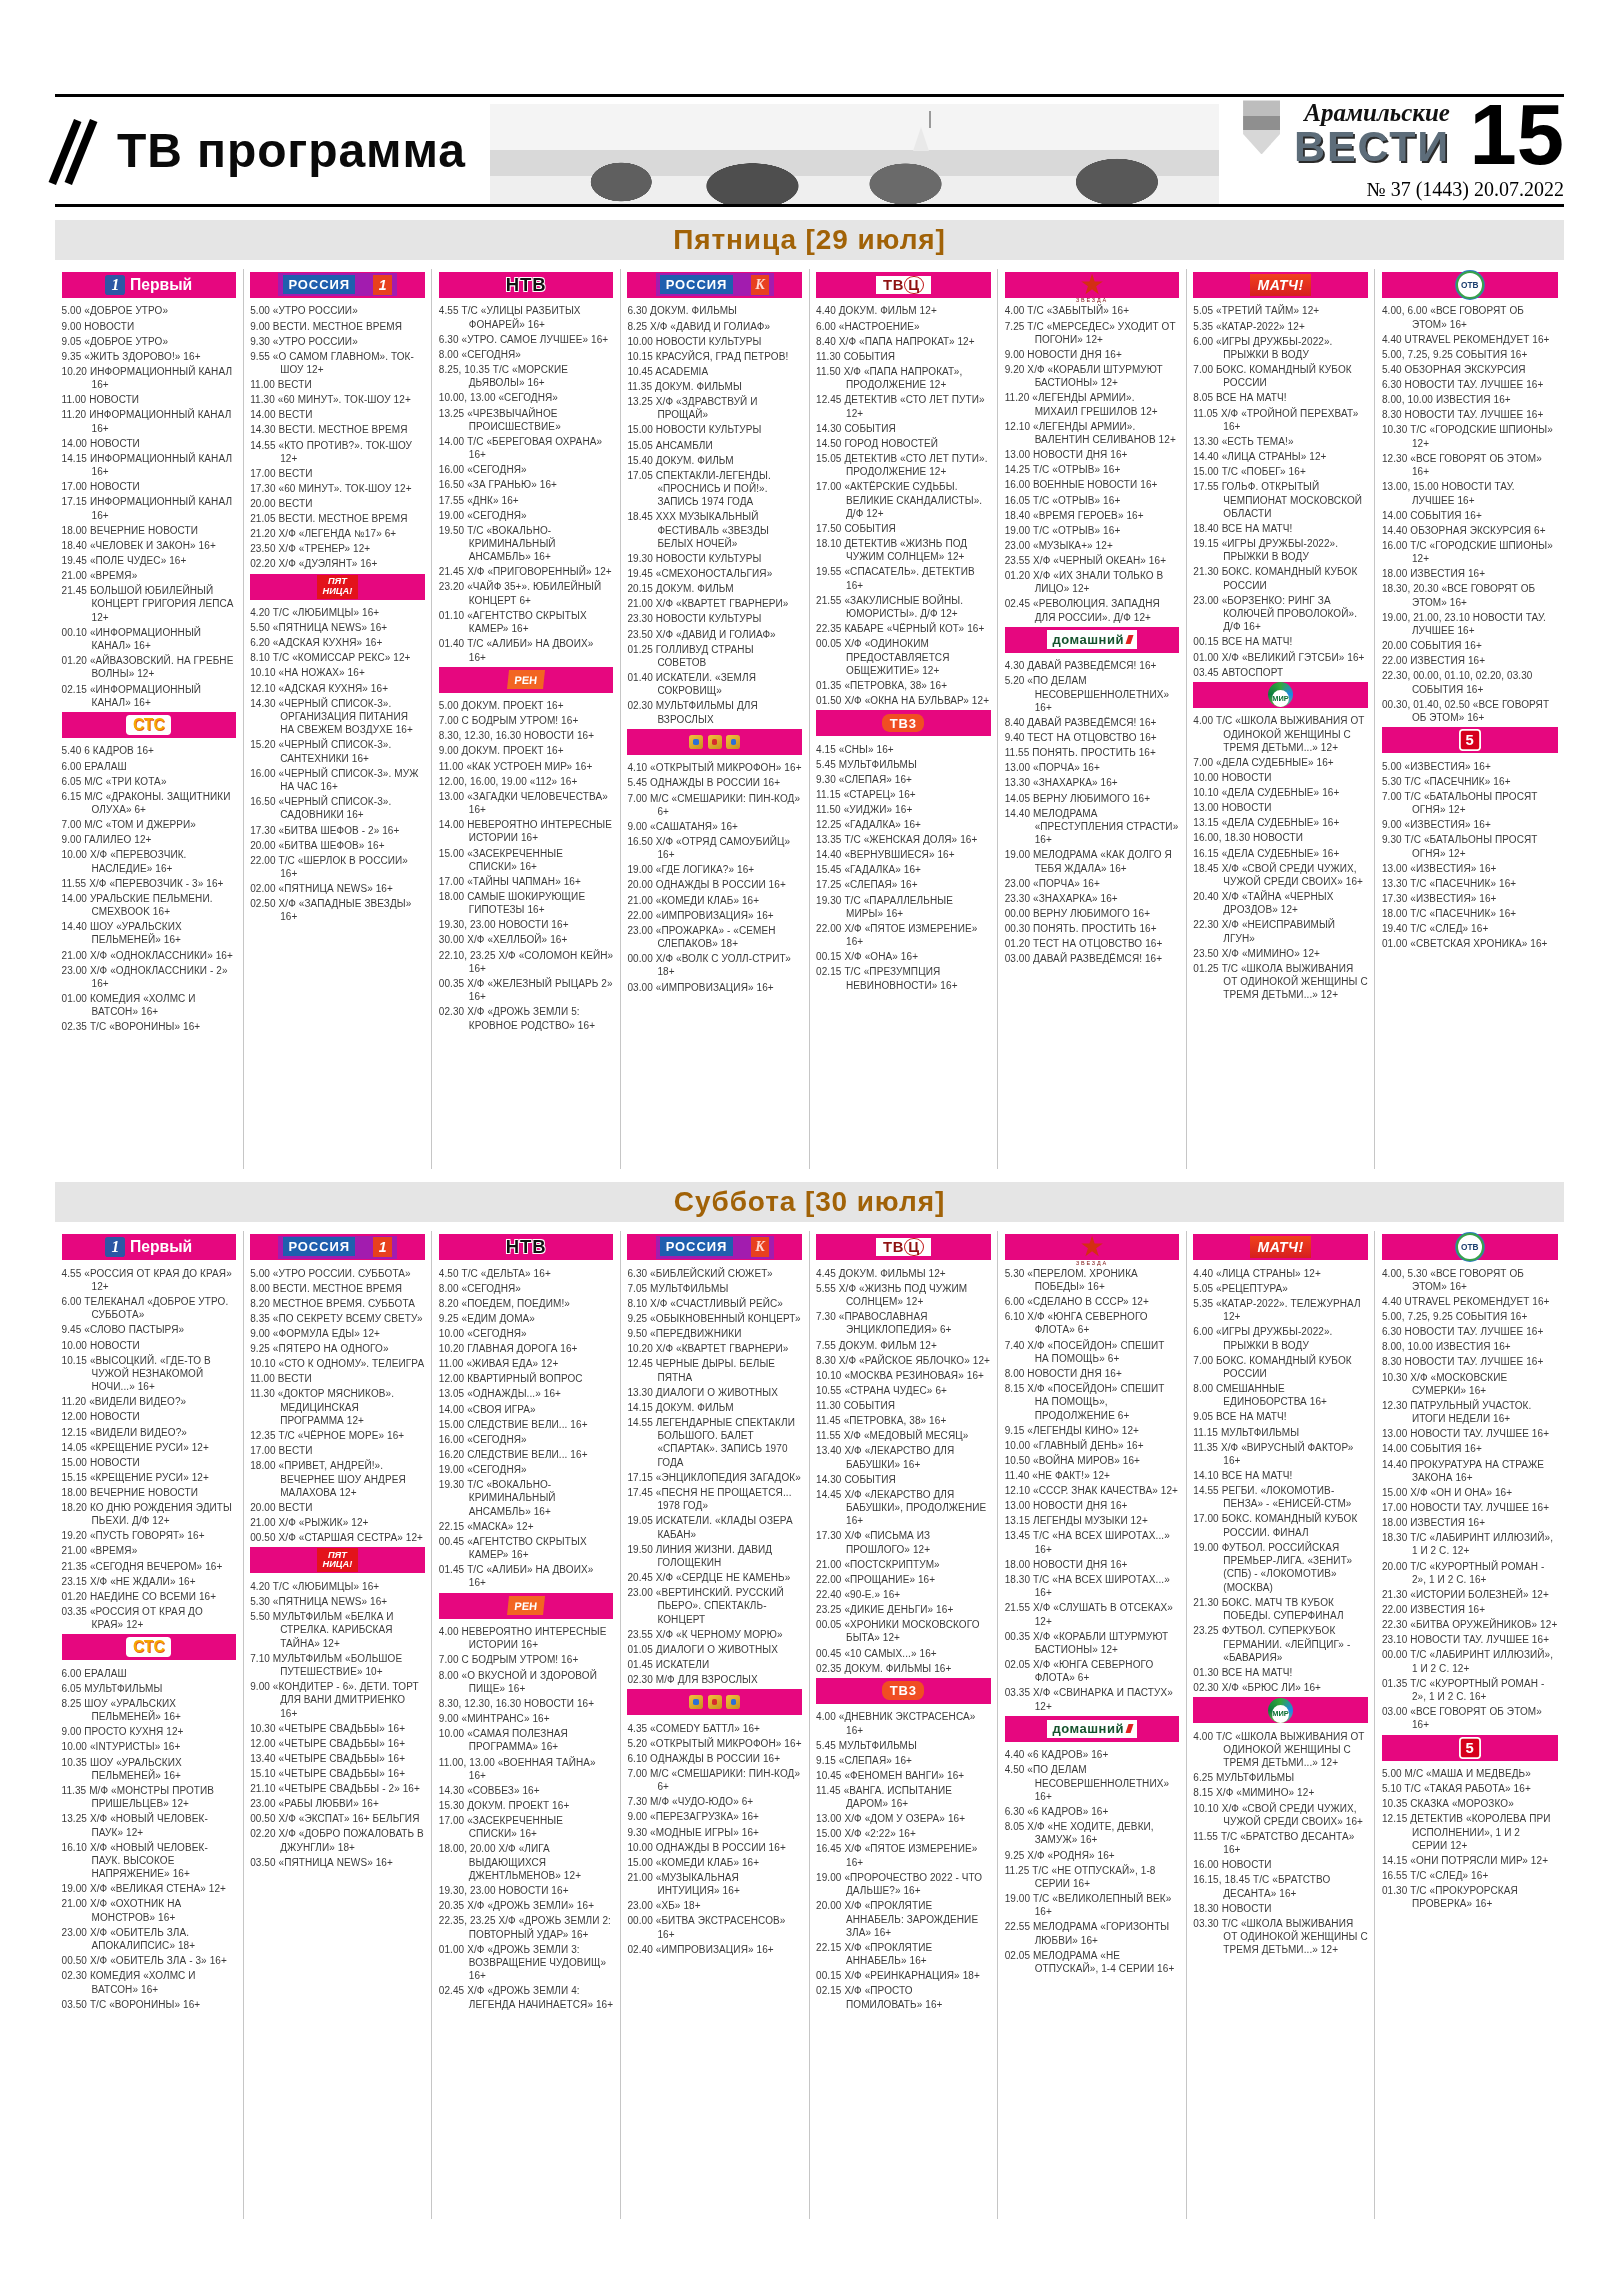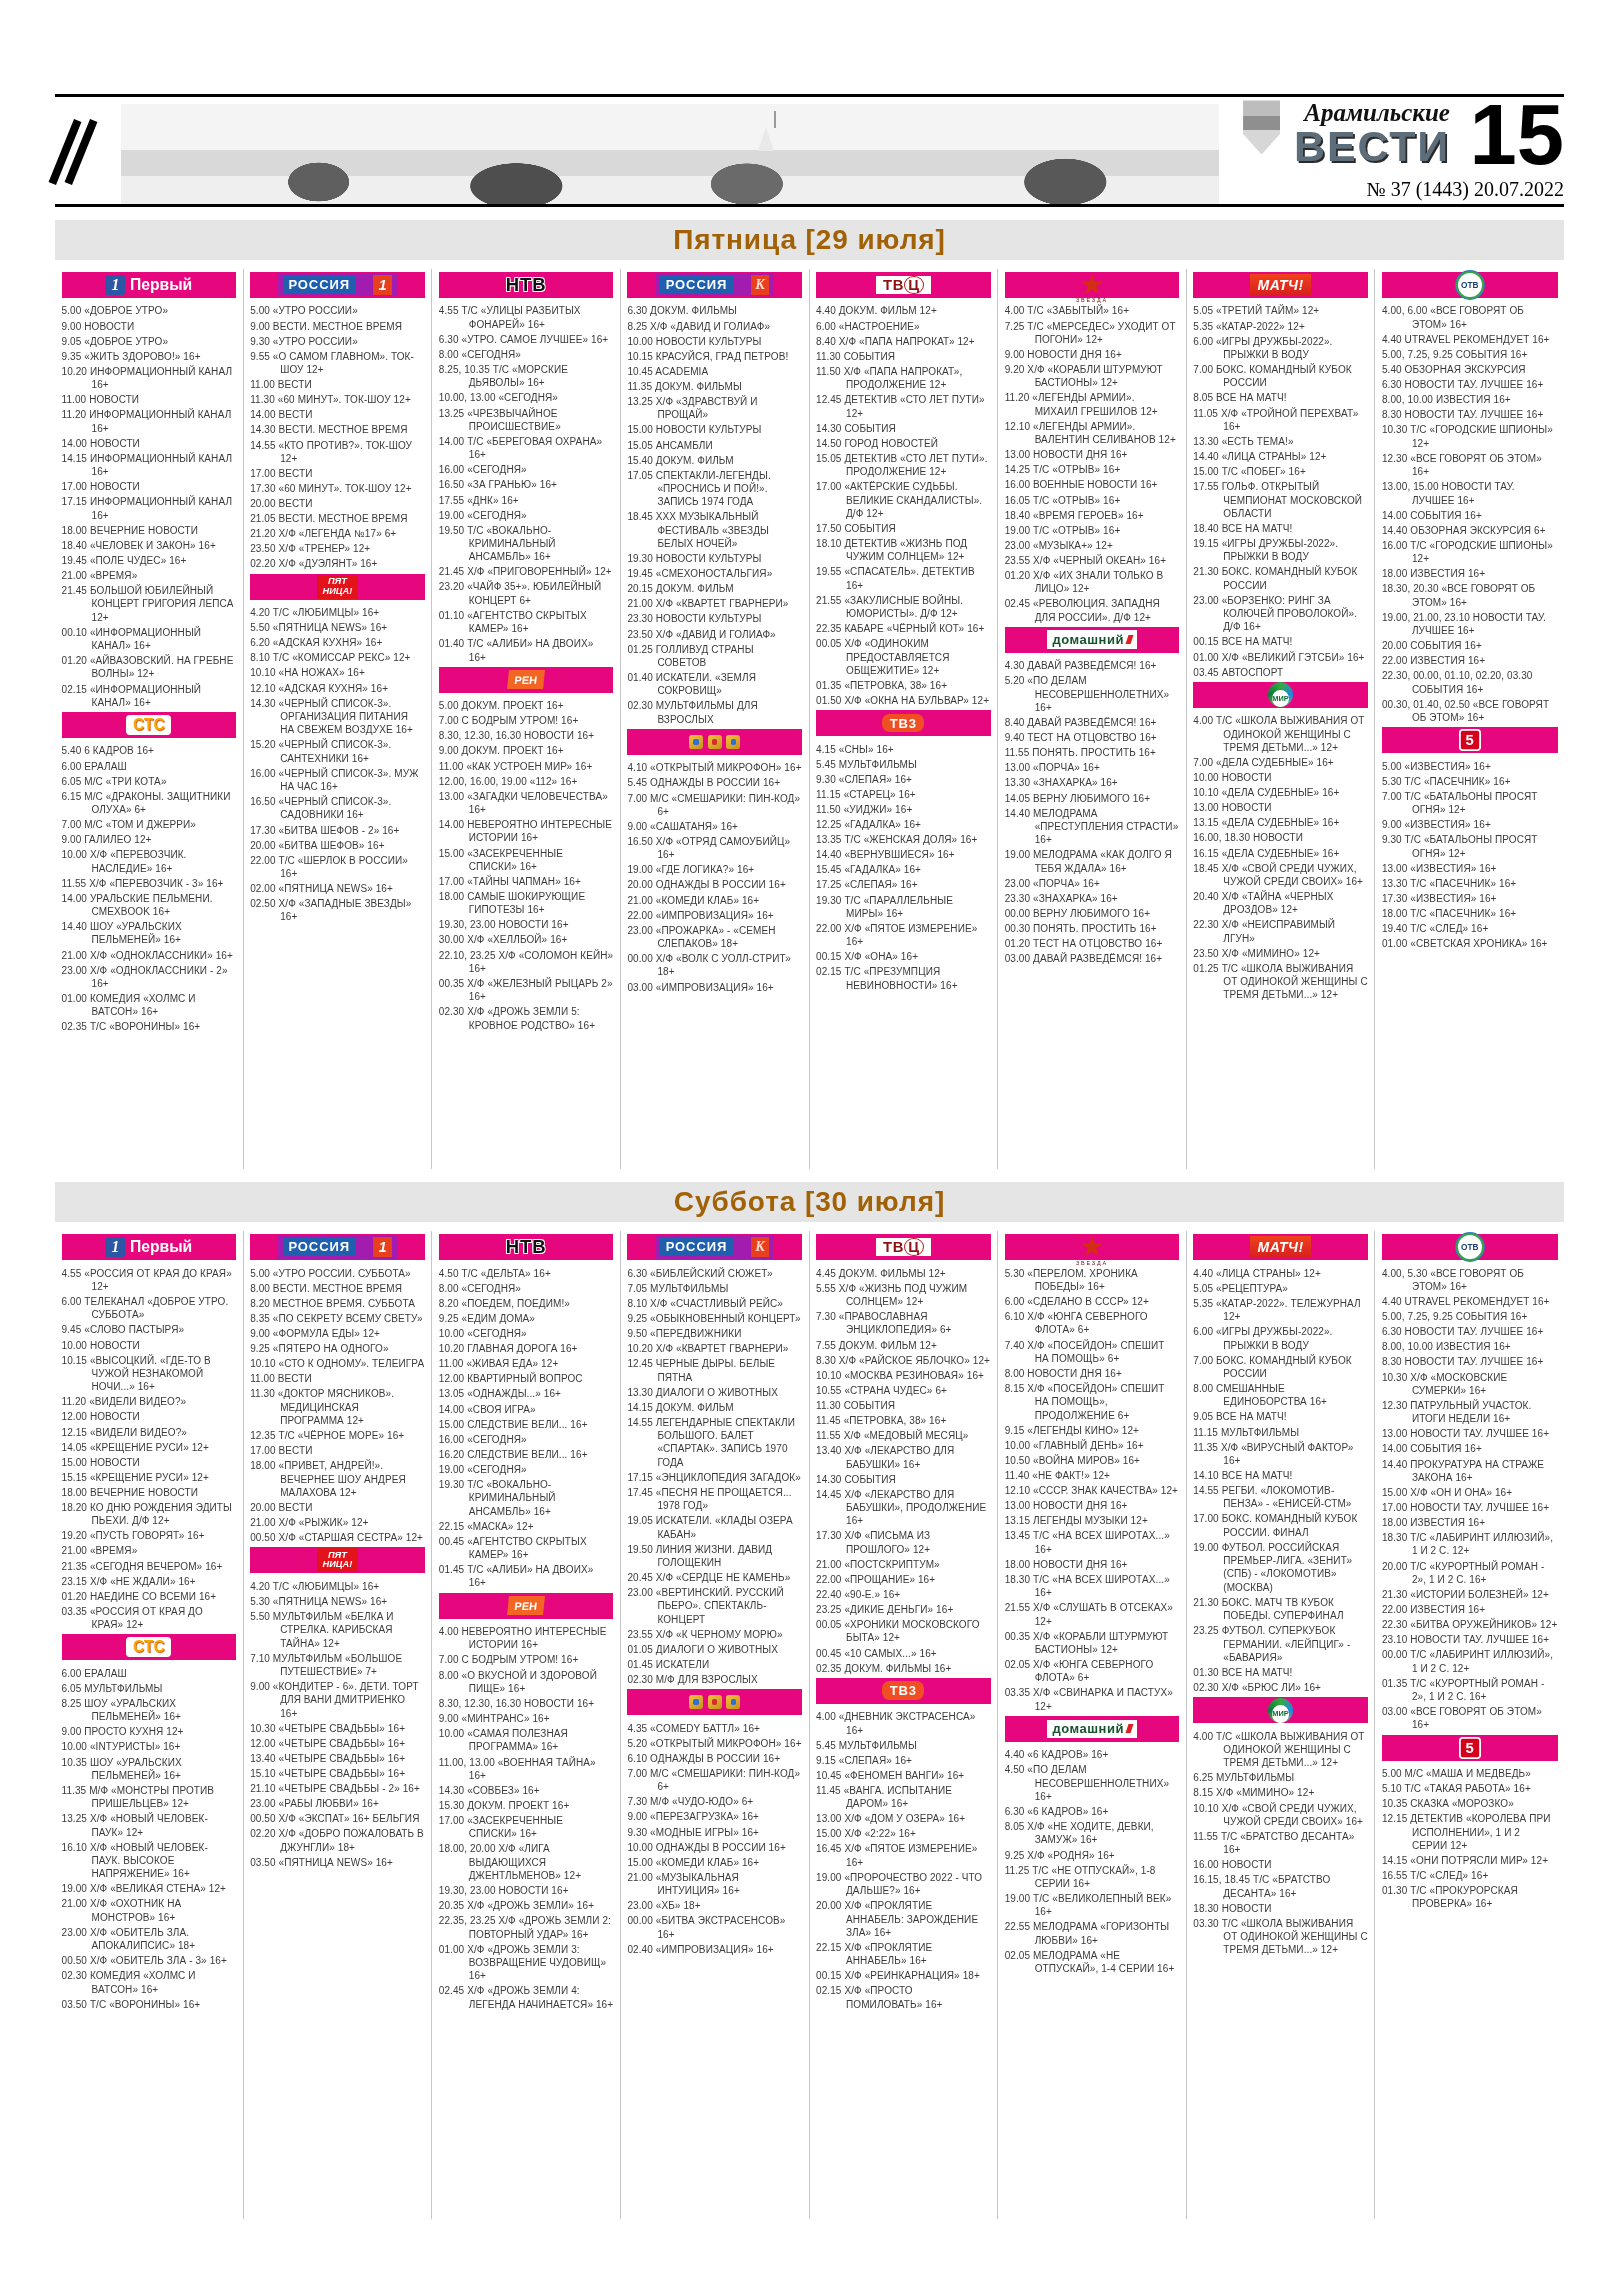--- a/index.html
+++ b/index.html
@@ -90,20 +90,21 @@
 <body>
 
 <div class="page">
   <div class="rule hdr"></div>
   <div class="hdr-band">
     <div class="hdr-left">
       <span class="diag">
           <i></i>
           <i></i>
         </span>
+      <span class="tv-title">ТВ программа</span>
     </div>
     <div class="hdr-photo">
       <span class="church"><span class="spire"></span><span class="body"></span></span>
     </div>
     <div class="hdr-right">
       <div class="brand-row">
         <span class="crest"></span>
         <span class="brand-txt">
           <span class="brand-top">Арамильские</span>
           <span class="brand-main">ВЕСТИ</span>
@@ -560,21 +561,21 @@
           <div class="prog">21.00 Х/Ф «РЫЖИК» 12+</div>
           <div class="prog">00.50 Х/Ф «СТАРШАЯ СЕСТРА» 12+</div>
           <div class="chan-bar">
             <span class="logo">
               <span class="pyat-chip">ПЯТ<br>НИЦА!</span>
             </span>
           </div>
           <div class="prog">4.20 Т/С «ЛЮБИМЦЫ» 16+</div>
           <div class="prog">5.30 «ПЯТНИЦА NEWS» 16+</div>
           <div class="prog">5.50 МУЛЬТФИЛЬМ «БЕЛКА И СТРЕЛКА. КАРИБСКАЯ ТАЙНА» 12+</div>
-          <div class="prog">7.10 МУЛЬТФИЛЬМ «БОЛЬШОЕ ПУТЕШЕСТВИЕ» 7+</div>
+          <div class="prog">7.10 МУЛЬТФИЛЬМ «БОЛЬШОЕ ПУТЕШЕСТВИЕ» 10+</div>
           <div class="prog">9.00 «КОНДИТЕР - 6». ДЕТИ. ТОРТ ДЛЯ ВАНИ ДМИТРИЕНКО 16+</div>
           <div class="prog">10.30 «ЧЕТЫРЕ СВАДЬБЫ» 16+</div>
           <div class="prog">12.00 «ЧЕТЫРЕ СВАДЬБЫ» 16+</div>
           <div class="prog">13.40 «ЧЕТЫРЕ СВАДЬБЫ» 16+</div>
           <div class="prog">15.10 «ЧЕТЫРЕ СВАДЬБЫ» 16+</div>
           <div class="prog">21.10 «ЧЕТЫРЕ СВАДЬБЫ - 2» 16+</div>
           <div class="prog">23.00 «РАБЫ ЛЮБВИ» 16+</div>
           <div class="prog">00.50 Х/Ф «ЭКСПАТ» 16+ БЕЛЬГИЯ</div>
           <div class="prog">02.20 Х/Ф «ДОБРО ПОЖАЛОВАТЬ В ДЖУНГЛИ» 18+</div>
           <div class="prog">03.50 «ПЯТНИЦА NEWS» 16+</div>

